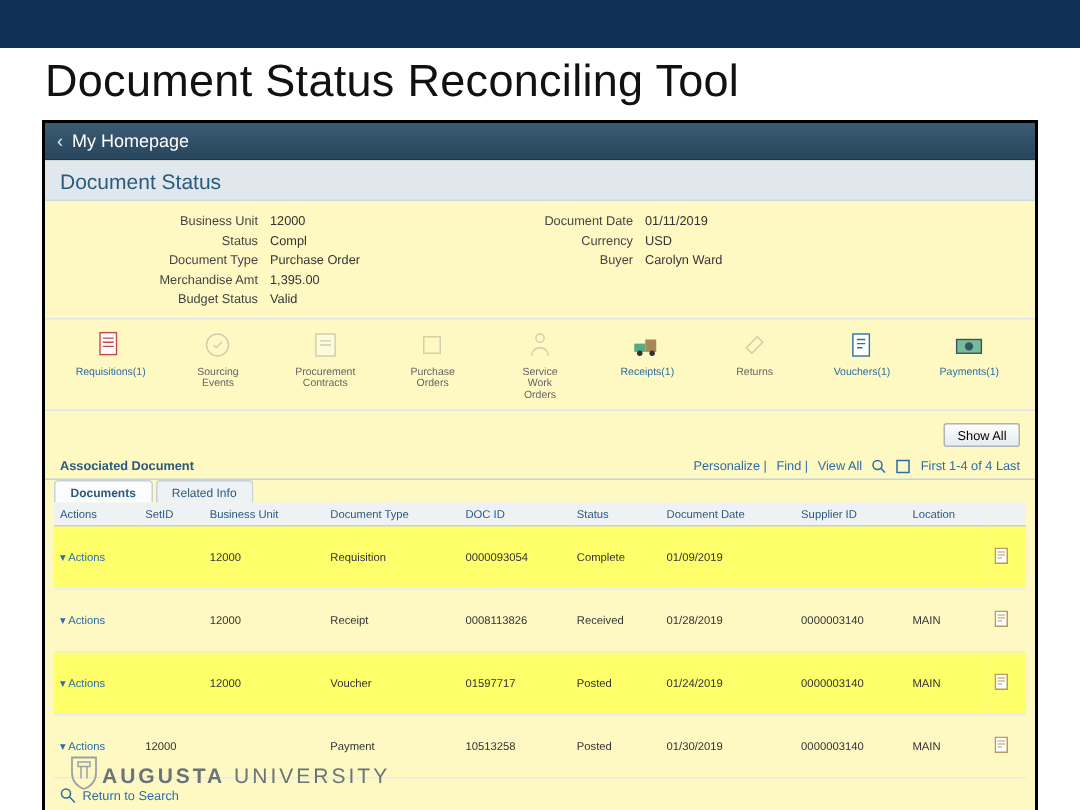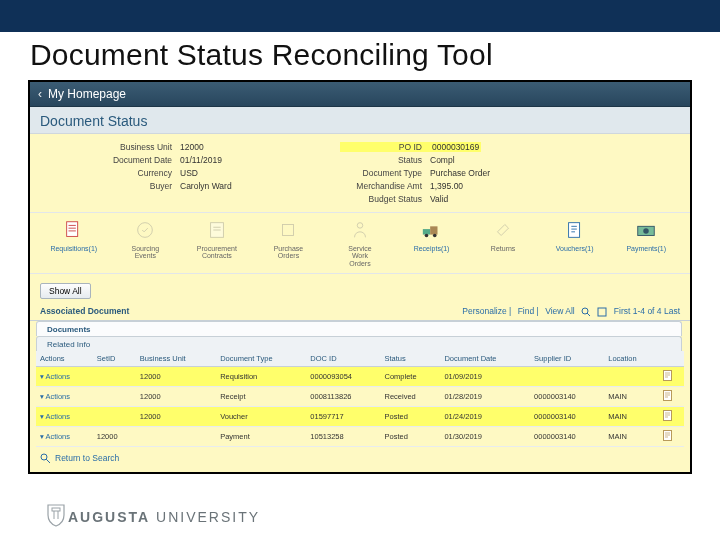--- a/index.html
+++ b/index.html
@@ -41,56 +41,55 @@
     border-top: 1px solid #e2e6ea;
     border-bottom: 1px solid #e2e6ea;
     font-size: 7px; color: #666;
   }
   .flow-item { text-align: center; }
   .flow-item .icon { height: 26px; display: flex; align-items: center; justify-content: center; margin-bottom: 2px; }
   .flow-item svg { width: 22px; height: 22px; }
   .flow-item.active .lbl { color: #2a6da8; }
   .flow-item .lbl { line-height: 1.05; }
   .dim svg { opacity: .4; }
-  .toolbar { padding: 6px 10px 4px 10px; }
+  .toolbar { padding: 6px 10px 4px 10px; text-align: right; }
   .btn {
     font-size: 8.5px; padding: 2px 8px; border: 1px solid #a9b4bd;
     background: linear-gradient(#fdfdfd, #e6ebef); border-radius: 2px;
     cursor: pointer; display: inline-block;
   }
   .section-title {
     font-size: 8.5px; color: #2a5a7d; font-weight: bold;
     padding: 3px 10px; border-bottom: 1px solid #c7d0d7;
     display: flex; justify-content: space-between; align-items: center; text-align: center;
   }
   .section-tools { color: #2a6da8; font-weight: normal; white-space: nowrap; }
   .section-tools span { margin-left: 4px; }
   .mini-icon { display: inline-block; width: 10px; height: 10px; vertical-align: middle; }
   .tabs {
     display: flex; gap: 0; font-size: 8px;
     padding: 0 6px;
-    flex-direction: column;
   }
   .tab {
     padding: 3px 10px 2px 10px; border: 1px solid #c7d0d7;
     border-bottom: none; background: #eef2f5; color: #2a5a7d;
     border-top-left-radius: 3px; border-top-right-radius: 3px;
     margin-right: 2px; cursor: pointer;
   }
   .tab.active { background: #fbfcfd; font-weight: bold; }
   table.grid {
     width: calc(100% - 12px); margin: 0 6px; border-collapse: collapse;
     font-size: 7.5px; color: #333;
   }
   table.grid th {
     background: #eef2f5; text-align: left; font-weight: normal;
     padding: 3px 4px; border-bottom: 1px solid #c7d0d7;
     color: #2a5a7d;
   }
-  table.grid td { padding: 3px 4px; border-bottom: 1px solid #e8ecef; }
+  table.grid td { padding: 14px 4px; border-bottom: 1px solid #e8ecef; }
   table.grid tr.row-hl td { background: #ffff6b; }
   .action-link { color: #2a6da8; cursor: pointer; }
   .doc-icon { display:inline-block; width:9px; height:11px; }
   .doc-icon svg { width:9px; height:11px; }
   .return-link {
     display: inline-flex; align-items: flex-start; gap: 4px;
     margin: 6px 10px 8px 10px; font-size: 8.5px; color: #2a6da8; cursor: pointer;
   }
   .footer {
     position: absolute; left: 46px; bottom: 10px;
@@ -116,24 +115,20 @@
     </div>
 
     <div class="app-body">
       <div class="page-title">Document Status</div>
 
       
       <div class="kv-grid">
         <div class="kv">
             <span class="k">Business Unit</span>
             <span class="v">12000</span>
-          </div>
-        <div class="kv">
-            <span class="k hl">PO ID</span>
-            <span class="v hl">0000030169</span>
           </div>
 
         <div class="kv">
             <span class="k">Document Date</span>
             <span class="v">01/11/2019</span>
           </div>
         <div class="kv">
             <span class="k">Status</span>
             <span class="v">Compl</span>
           </div>

